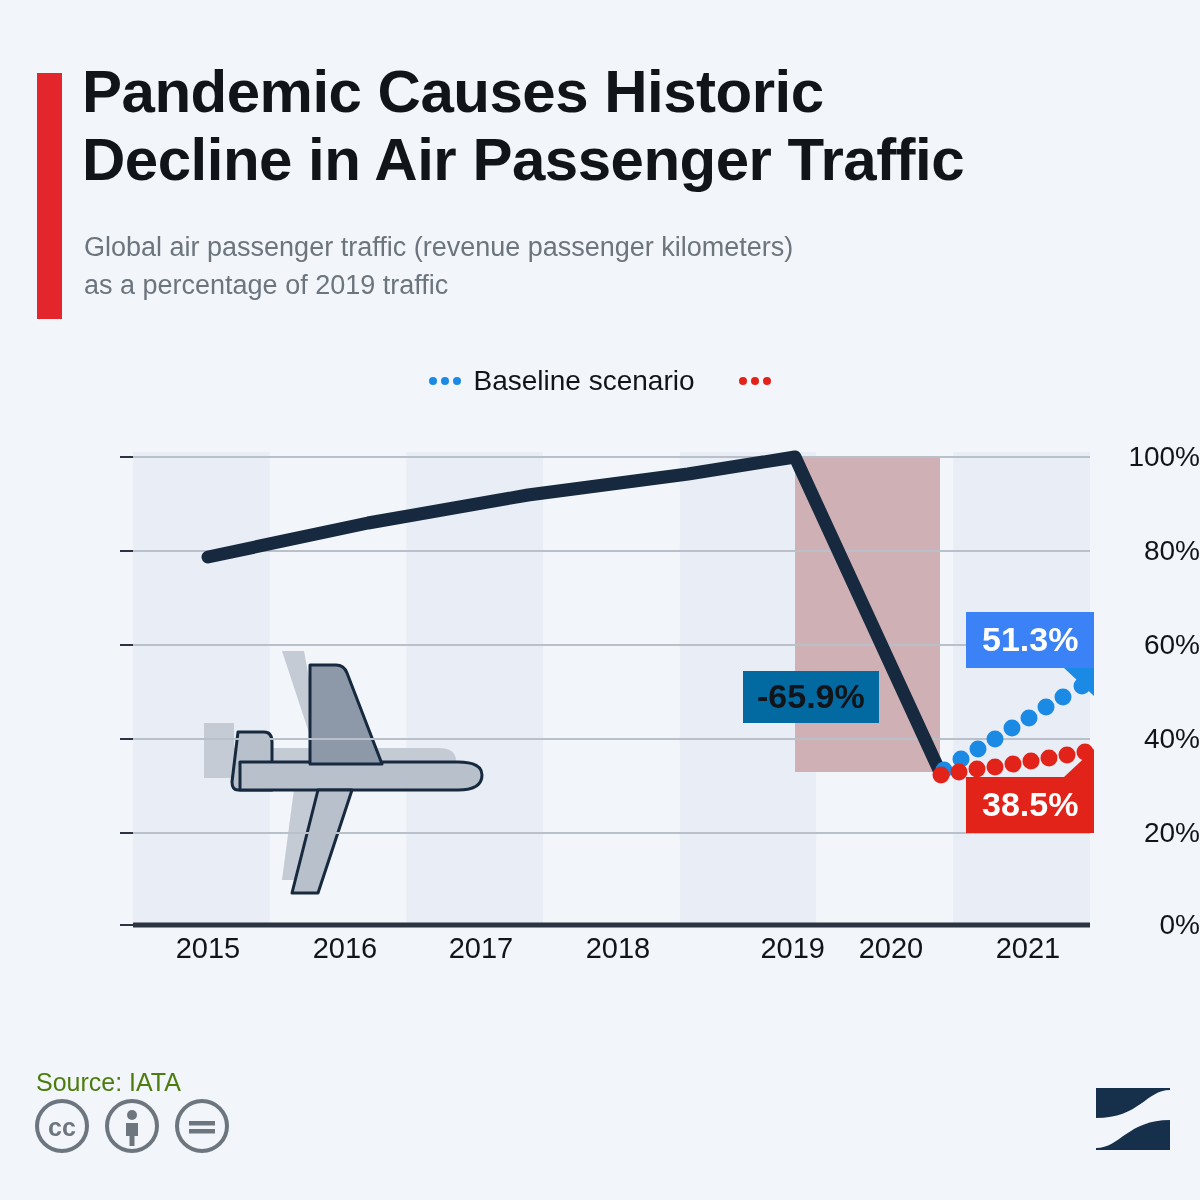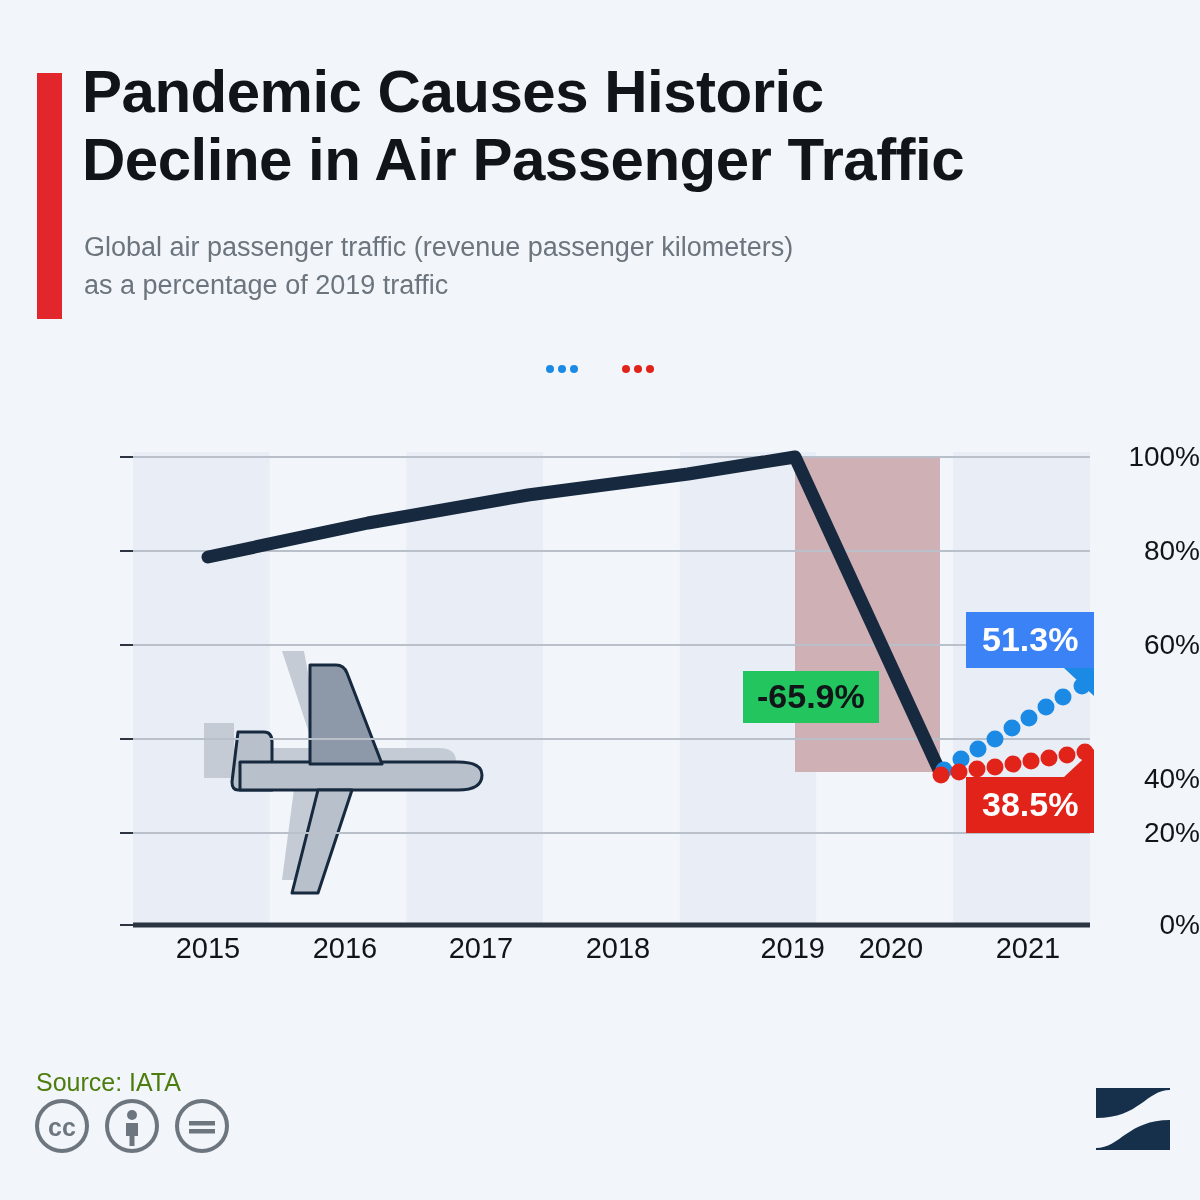--- a/index.html
+++ b/index.html
@@ -149,21 +149,21 @@
     right: 0;
     top: -28px;
     width: 0; height: 0;
     border-right: 30px solid #e2231a;
     border-top: 28px solid transparent;
   }
   #callout-drop {
     position: absolute;
     left: 743px;
     top: 671px;
-    background: #22c55e;
+    background: #0369a1;
     color: #111418;
     font-size: 34px;
     font-weight: bold;
     padding: 6px 14px 8px 14px;
     line-height: 38px;
     white-space: nowrap;
   }
 
   
   #source {
@@ -207,20 +207,21 @@
 as a percentage of 2019 traffic</div>
 </div>
 
 <div id="legend">
   <div class="legend-item">
     <span class="legend-dots">
       <i style="background:#1b8ae5"></i>
         <i style="background:#1b8ae5"></i>
         <i style="background:#1b8ae5"></i>
     </span>
+    <span class="legend-label">Baseline scenario</span>
   </div>
   <div class="legend-item">
     <span class="legend-dots">
       <i style="background:#e2231a"></i>
         <i style="background:#e2231a"></i>
         <i style="background:#e2231a"></i>
     </span>
   </div>
 </div>
 
@@ -301,21 +302,21 @@
       <circle cx="1031" cy="761" r="8.5"></circle>
       <circle cx="1049" cy="758" r="8.5"></circle>
       <circle cx="1067" cy="755" r="8.5"></circle>
       <circle cx="1085" cy="752" r="8.5"></circle>
     </g>
   </svg>
 
   <div class="ytick-label" style="top:457px;">100%</div>
   <div class="ytick-label" style="top:551px;">80%</div>
   <div class="ytick-label" style="top:645px;">60%</div>
-  <div class="ytick-label" style="top:739px;margin-top:40px;">40%</div>
+  <div class="ytick-label" style="top:739px;">40%</div>
   <div class="ytick-label" style="top:833px;">20%</div>
   <div class="ytick-label" style="top:925px;">0%</div>
 
   <div class="xtick-label" style="left:138px;">2015</div>
   <div class="xtick-label" style="left:275px;">2016</div>
   <div class="xtick-label" style="left:411px;">2017</div>
   <div class="xtick-label" style="left:548px;">2018</div>
   <div class="xtick-label" style="left:685px;text-align:right;">2019</div>
   <div class="xtick-label" style="left:821px;">2020</div>
   <div class="xtick-label" style="left:958px;">2021</div>

